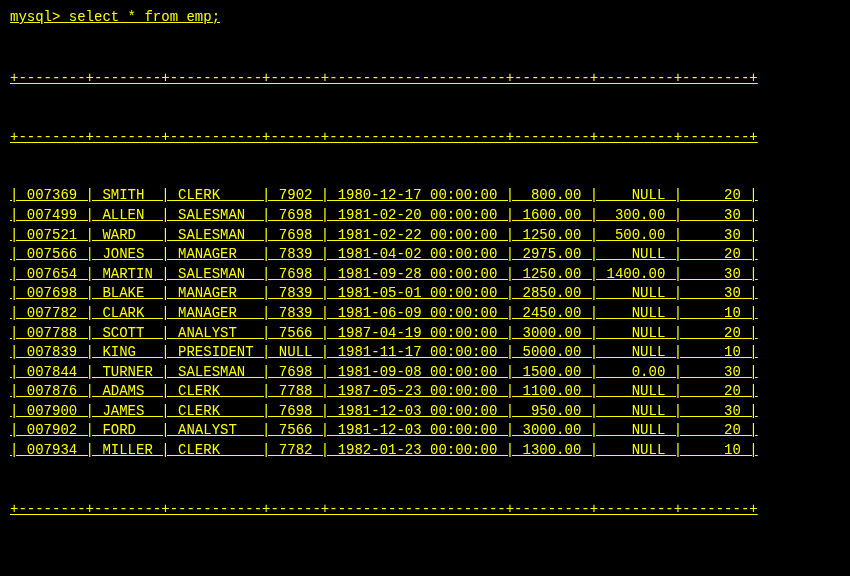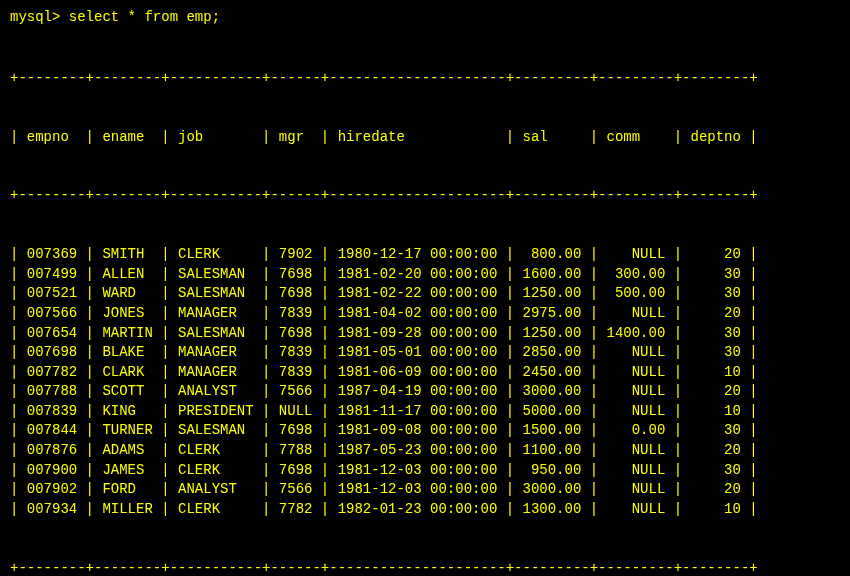--- a/index.html
+++ b/index.html
@@ -6,38 +6,38 @@
     body {
       background-color: #000000;
       color: #ffff00;
       font-family: 'Courier New', Courier, monospace;
       font-size: 14px;
       padding: 8px 10px;
       line-height: 1.4;
     }
     .terminal-line {
       white-space: pre;
+      text-decoration: underline;
     }
     .table-container {
       white-space: pre;
       margin: 2px 0;
     }
     .section {
       margin-bottom: 4px;
     }
   </style>
 </head>
 <body>
 
 <div>
   <div class="section">
     <div class="terminal-line">mysql&gt; select * from emp;</div>
     <div class="table-container">
       <div class="terminal-line">+--------+--------+-----------+------+---------------------+---------+---------+--------+</div>
-      <div class="terminal-line">| empno  | ename  | job       | mgr  | hiredate            | sal     | comm    | deptno |</div>
       <div class="terminal-line">+--------+--------+-----------+------+---------------------+---------+---------+--------+</div>
       <div id="emp-rows"><div class="terminal-line">| 007369 | SMITH  | CLERK     | 7902 | 1980-12-17 00:00:00 |  800.00 |    NULL |     20 |</div><div class="terminal-line">| 007499 | ALLEN  | SALESMAN  | 7698 | 1981-02-20 00:00:00 | 1600.00 |  300.00 |     30 |</div><div class="terminal-line">| 007521 | WARD   | SALESMAN  | 7698 | 1981-02-22 00:00:00 | 1250.00 |  500.00 |     30 |</div><div class="terminal-line">| 007566 | JONES  | MANAGER   | 7839 | 1981-04-02 00:00:00 | 2975.00 |    NULL |     20 |</div><div class="terminal-line">| 007654 | MARTIN | SALESMAN  | 7698 | 1981-09-28 00:00:00 | 1250.00 | 1400.00 |     30 |</div><div class="terminal-line">| 007698 | BLAKE  | MANAGER   | 7839 | 1981-05-01 00:00:00 | 2850.00 |    NULL |     30 |</div><div class="terminal-line">| 007782 | CLARK  | MANAGER   | 7839 | 1981-06-09 00:00:00 | 2450.00 |    NULL |     10 |</div><div class="terminal-line">| 007788 | SCOTT  | ANALYST   | 7566 | 1987-04-19 00:00:00 | 3000.00 |    NULL |     20 |</div><div class="terminal-line">| 007839 | KING   | PRESIDENT | NULL | 1981-11-17 00:00:00 | 5000.00 |    NULL |     10 |</div><div class="terminal-line">| 007844 | TURNER | SALESMAN  | 7698 | 1981-09-08 00:00:00 | 1500.00 |    0.00 |     30 |</div><div class="terminal-line">| 007876 | ADAMS  | CLERK     | 7788 | 1987-05-23 00:00:00 | 1100.00 |    NULL |     20 |</div><div class="terminal-line">| 007900 | JAMES  | CLERK     | 7698 | 1981-12-03 00:00:00 |  950.00 |    NULL |     30 |</div><div class="terminal-line">| 007902 | FORD   | ANALYST   | 7566 | 1981-12-03 00:00:00 | 3000.00 |    NULL |     20 |</div><div class="terminal-line">| 007934 | MILLER | CLERK     | 7782 | 1982-01-23 00:00:00 | 1300.00 |    NULL |     10 |</div></div>
       <div class="terminal-line">+--------+--------+-----------+------+---------------------+---------+---------+--------+</div>
     </div>
 
   </div>
 
 </div>
 
 </body></html>

